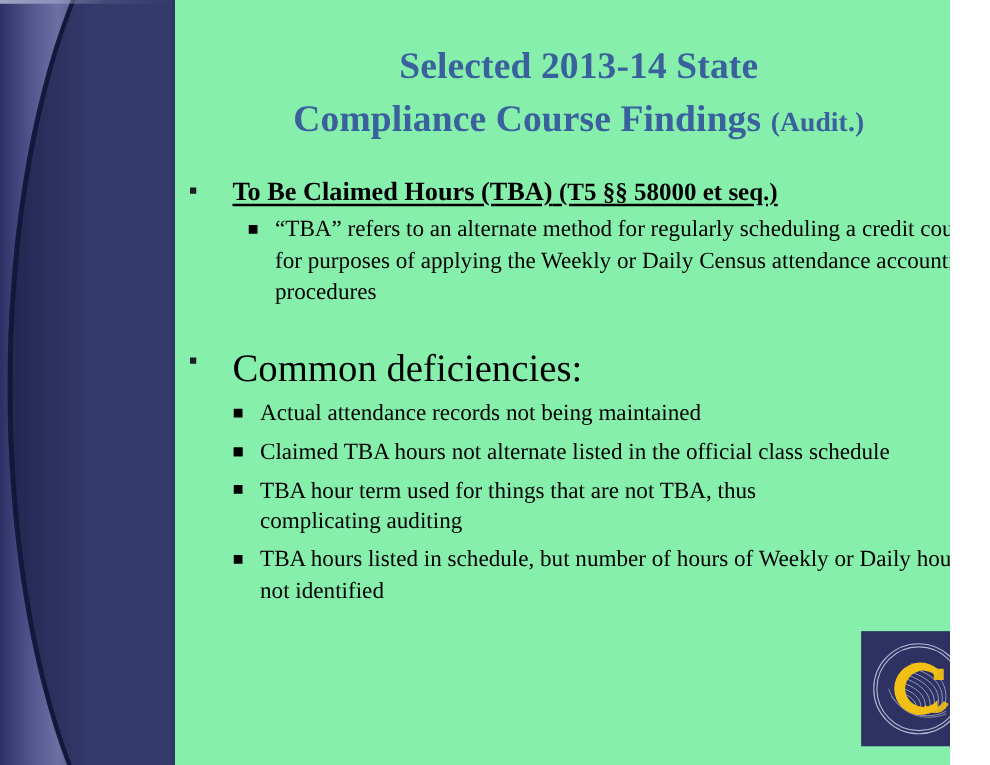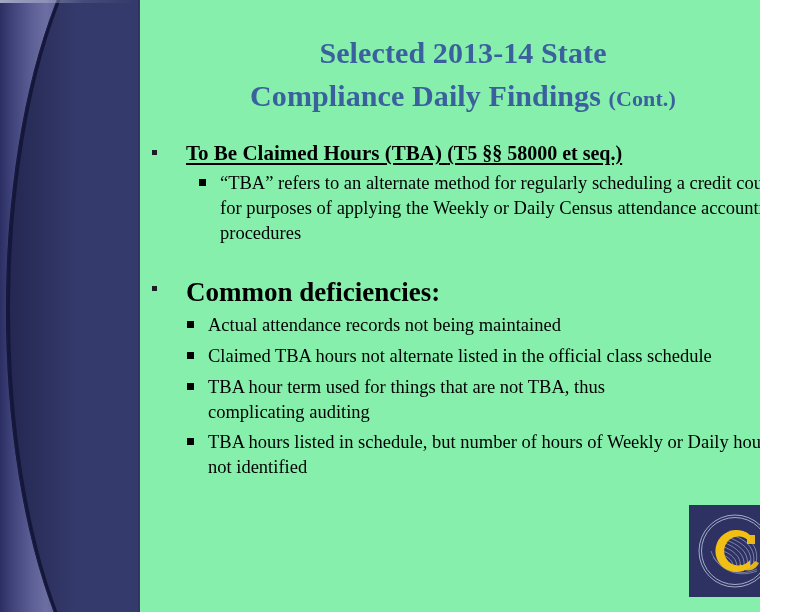--- a/index.html
+++ b/index.html
@@ -120,22 +120,22 @@
     line-height: 1.25;
     text-decoration: underline;
     text-underline-offset: 3px;
     white-space: nowrap;
   }
   .lvl1-head .cite {
     font-size: 20px;
     font-weight: bold;
   }
   .lvl1-plain {
-    font-size: 27px;
-    font-weight: bold;
+    font-size: 31px;
+    font-weight: normal;
     line-height: 1.25;
   }
 
   .lvl2 {
     position: relative;
     padding-left: 26px;
     margin: 0;
     font-size: 18.5px;
     line-height: 1.34;
   }
@@ -181,21 +181,21 @@
     <div class="side-base"></div>
     <div class="side-arc"></div>
     <div class="side-arc-shade"></div>
     <div class="side-top-hi"></div>
     <div class="side-right-edge"></div>
   </div>
 
   <div id="title-block">
     <div>Selected 2013-14 State</div>
     <div>
-      <span>Compliance Daily Findings</span><span>&nbsp;</span><span class="cont">(Cont.)</span>
+      <span>Compliance Course Findings</span><span>&nbsp;</span><span class="cont">(Audit.)</span>
     </div>
   </div>
 
   <div id="content">
 
     <div class="lvl1">
       <span class="bullet"></span>
       <div class="lvl1-head"><span>To Be Claimed Hours (TBA)</span><span>&nbsp;</span><span class="cite">(T5 §§ 58000 et seq.)</span></div>
     </div>
 

